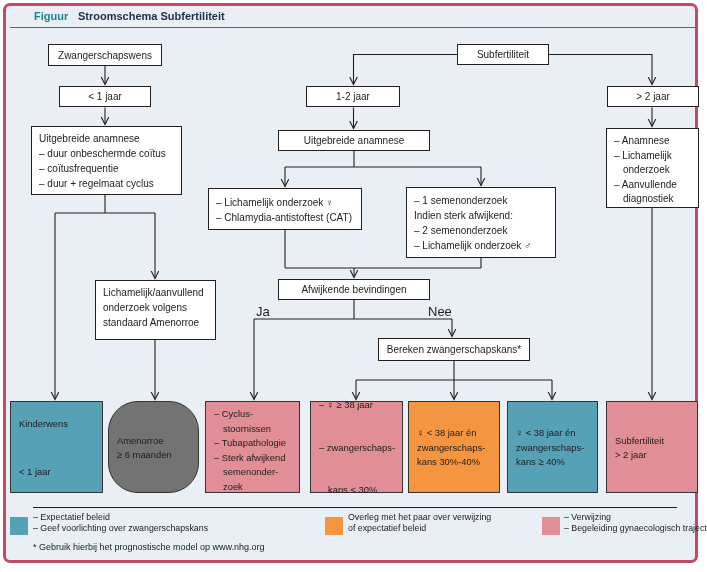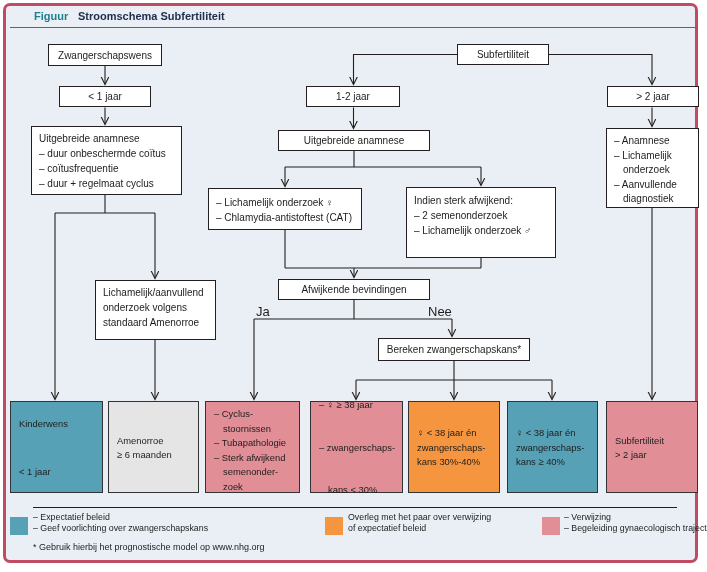--- a/index.html
+++ b/index.html
@@ -110,20 +110,21 @@
   </div>
 
   <div class="node center" style="left:278px;top:130px;width:152px;height:21px;">
       <span>Uitgebreide anamnese</span>
     </div>
   <div class="node list" style="left:208px;top:188px;width:154px;height:42px;padding-top:6px;">
     <div>– Lichamelijk onderzoek ♀</div>
     <div>– Chlamydia-antistoftest (CAT)</div>
   </div>
   <div class="node list" style="left:406px;top:187px;width:150px;height:71px;padding-top:5px;">
+    <div>– 1 semenonderzoek</div>
     <div>Indien sterk afwijkend:</div>
     <div>– 2 semenonderzoek</div>
     <div>– Lichamelijk onderzoek ♂</div>
   </div>
   <div class="node center" style="left:278px;top:279px;width:152px;height:21px;">
       <span>Afwijkende bevindingen</span>
     </div>
   <div class="branch-label" style="left:256px;top:304px;">Ja</div>
   <div class="branch-label" style="left:428px;top:304px;">Nee</div>
   <div class="node center" style="left:378px;top:338px;width:152px;height:23px;">
@@ -135,21 +136,21 @@
     <div>– Lichamelijk</div>
     <div class="cont">onderzoek</div>
     <div>– Aanvullende</div>
     <div class="cont">diagnostiek</div>
   </div>
 
   <div class="outcome" style="left: 10px; width: 93px; background: rgb(87, 161, 182); gap: 34px;">
     <div>Kinderwens</div>
     <div>&lt; 1 jaar</div>
   </div>
-  <div class="outcome" style="left: 108px; width: 91px; background: #e5e5e5;">
+  <div class="outcome" style="left: 108px; width: 91px; background: #737373; border-radius: 30px;">
     <div>Amenorroe</div>
     <div>≥ 6 maanden</div>
   </div>
   <div class="outcome top" style="left: 205px; width: 95px; background: rgb(226, 142, 150);">
     <div>– Cyclus-</div>
     <div class="cont">stoornissen</div>
     <div>– Tubapathologie</div>
     <div>– Sterk afwijkend</div>
     <div class="cont">semenonder-</div>
     <div class="cont">zoek</div>

